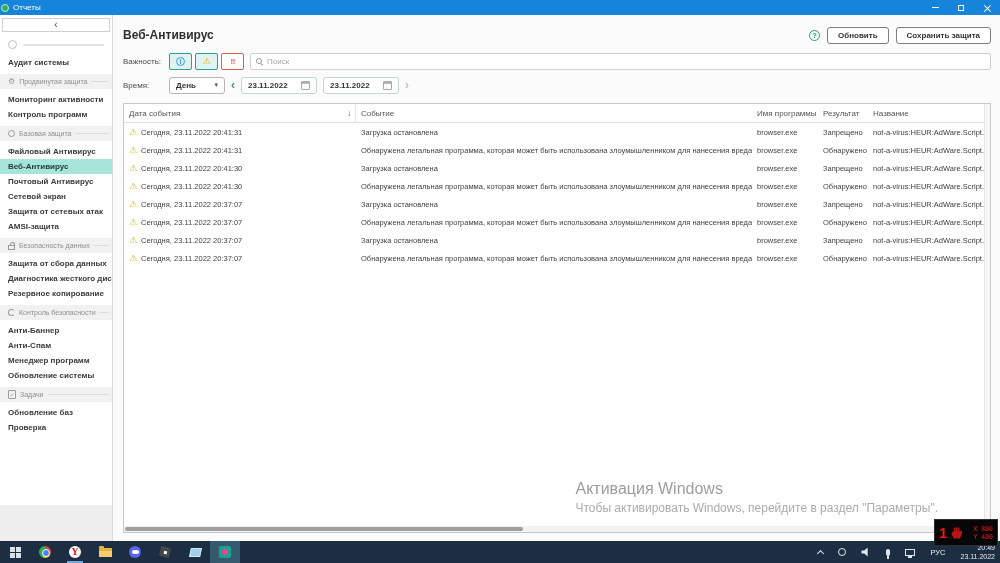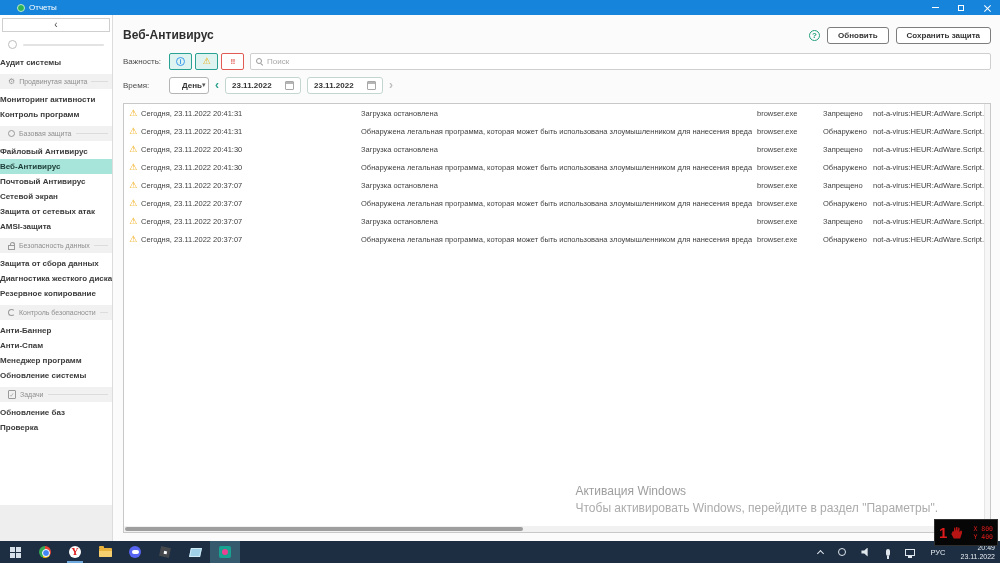--- a/index.html
+++ b/index.html
@@ -1,41 +1,41 @@
 <!DOCTYPE html>
 <html><head>
 <meta charset="utf-8">
 <style>
   * { margin:0; padding:0; box-sizing:border-box; }
   body { font-family:"Liberation Sans","DejaVu Sans",sans-serif; background:#000; }
   .screen { position:relative; width:1000px; height:563px; overflow:hidden; background:#fbfbfb; }
 
   
-  .titlebar { height:15px; background:#1584da; display:flex; align-items:center; padding-left:17px; gap:4px; }
+  .titlebar { height:15px; background:#1584da; display:flex; align-items:center; padding-left:1px; gap:4px; }
   .app-dot { width:8px; height:8px; border-radius:50%; background:#2eb457; border:1px solid #bfe8cc; }
   .titlebar .t-title { color:#fff; font-size:8px; }
   .win-controls { margin-left:auto; display:flex; height:100%; }
   .win-btn { width:26px; height:100%; display:flex; align-items:center; justify-content:center; }
   .min-bar { width:7px; height:1px; background:#fff; }
   .max-box { width:6px; height:6px; border:1px solid #fff; }
   .close-x { position:relative; width:7px; height:7px; }
   .close-x::before,.close-x::after { content:''; position:absolute; left:3px; top:0; width:1px; height:9px; background:#fff; }
   .close-x::before { transform:rotate(45deg);} .close-x::after{ transform:rotate(-45deg);}
 
   
   .app { display:flex; height:526px; }
   .sidebar { position:relative; width:113px; background:#fff; border-right:1px solid #dcdcdc; flex-shrink:0; }
   .content { position:relative; flex:1; display:flex; flex-direction:column; padding:0 9px 0 10px; background:#fbfbfb; }
 
   
   .back-btn { margin:3px 2px 4px 2px; height:14px; border:1px solid #cfcfcf; background:#fff; display:flex; align-items:center; justify-content:center; color:#4a4a4a; font-size:10px; line-height:12px; }
   .skeleton { display:flex; align-items:center; gap:6px; padding:4px 8px 6px 8px; }
   .skel-circle { width:9px; height:9px; border:1.3px solid #bdbdbd; border-radius:50%; flex-shrink:0; }
   .skel-line { flex:1; height:2px; background:#e3e3e3; border-radius:1px; }
-  .side-item { height:15px; line-height:15px; font-size:8px; font-weight:600; color:#3b3b3b; white-space:nowrap; overflow:hidden; cursor:default; }
+  .side-item { height:15px; line-height:15px; padding-left:8px; font-size:8px; font-weight:600; color:#3b3b3b; white-space:nowrap; overflow:hidden; cursor:default; }
   .side-item.selected { background:#a7e5da; color:#1c3b36; font-weight:700; }
   .side-section { height:15px; margin:4px 0 3px 0; background:#f1f1f1; display:flex; align-items:center; gap:4px; padding:0 4px 0 8px; color:#8f8f8f; font-size:7px; white-space:nowrap; }
   .sec-line { flex:1; height:1px; background:#dcdcdc; min-width:4px; }
   .gear-icon { font-size:8px; color:#9a9a9a; line-height:8px; }
   .circle-icon { width:7px; height:7px; border:1px solid #9a9a9a; border-radius:50%; flex-shrink:0; }
   .sync-icon { width:7px; height:7px; border:1px solid #9a9a9a; border-right-color:transparent; border-radius:50%; flex-shrink:0; }
   .lock-icon { position:relative; width:7px; height:5px; border:1px solid #9a9a9a; margin-top:3px; flex-shrink:0; }
   .lock-icon::before { content:''; position:absolute; top:-4px; left:1px; width:3px; height:3px; border:1px solid #9a9a9a; border-bottom:none; border-radius:3px 3px 0 0; }
   .tasks-icon { width:8px; height:9px; border:1px solid #9a9a9a; border-radius:1px; font-size:6px; color:#9a9a9a; line-height:8px; text-align:center; flex-shrink:0; }
   .sidebar-filler { position:absolute; bottom:0; left:0; right:0; height:36px; background:#eeeeee; }
@@ -56,21 +56,21 @@
   .imp-btn.critical { border-color:#e05c55; }
   .info-glyph { width:9px; height:9px; border:1px solid #3d9bec; border-radius:50%; color:#3d9bec; font-size:7px; line-height:8px; text-align:center; font-weight:700; }
   .warn-glyph { color:#f0a500; font-size:9px; line-height:9px; }
   .crit-glyph { color:#e05c55; font-size:8px; line-height:9px; font-weight:700; letter-spacing:-1px; }
   .search-box { flex:1; height:17px; border:1px solid #cfcfcf; border-radius:2px; background:#fff; display:flex; align-items:center; padding:0 5px; gap:4px; }
   .mag-icon { position:relative; width:7px; height:7px; flex-shrink:0; }
   .mag-icon::before { content:''; position:absolute; top:0; left:0; width:4px; height:4px; border:1px solid #9a9a9a; border-radius:50%; }
   .mag-icon::after { content:''; position:absolute; left:5px; top:5px; width:3px; height:1px; background:#9a9a9a; transform:rotate(45deg); transform-origin:0 0; }
   .search-box input { border:none; outline:none; flex:1; font-size:8px; color:#444; font-family:inherit; background:transparent; }
   .search-box input::placeholder { color:#a8a8a8; }
-  .dropdown { width:40px; height:17px; border:1px solid #b5b5b5; border-radius:3px; background:#fff; display:flex; align-items:center; justify-content:space-between; padding:0 12px; font-size:8px; font-weight:700; color:#333; }
+  .dropdown { width:56px; height:17px; border:1px solid #b5b5b5; border-radius:3px; background:#fff; display:flex; align-items:center; justify-content:space-between; padding:0 6px; font-size:8px; font-weight:700; color:#333; }
   .dd-caret { font-size:7px; color:#555; }
   .nav-arrow { font-size:12px; line-height:14px; font-weight:700; }
   .nav-arrow.prev { color:#27a08c; }
   .nav-arrow.next { color:#bdbdbd; }
   .date-box { width:76px; height:17px; border:1px solid #c4d6d0; border-radius:3px; background:#fff; display:flex; align-items:center; justify-content:space-between; padding:0 6px; font-size:8px; font-weight:700; color:#333; }
   .cal-icon { position:relative; width:9px; height:9px; border:1px solid #a8a8a8; border-radius:1px; background:#fff; }
   .cal-icon::before { content:''; position:absolute; top:0; left:0; right:0; height:2px; background:#b5b5b5; }
 
   
   .table { position:relative; flex:1; margin-top:9px; margin-bottom:8px; background:#fff; border:1px solid #c8c8c8; overflow:hidden; }
@@ -81,21 +81,21 @@
   .sort-arrow { font-size:8px; color:#444; }
   .trow { height:18px; }
   .td { display:flex; align-items:center; font-size:7.5px; color:#3f3f3f; padding-left:5px; white-space:nowrap; overflow:hidden; }
   .row-warn { font-size:9px; color:#f0a500; margin-right:4px; line-height:9px; flex-shrink:0; }
   .vtrack { position:absolute; top:0; bottom:7px; right:0; width:6px; border-left:1px solid #e6e6e6; background:#f7f7f7; }
   .htrack { position:absolute; left:0; right:7px; bottom:0; height:6px; background:#f1f1f1; }
   .hthumb { position:absolute; left:1px; top:1px; width:398px; height:4px; background:#9e9e9e; border-radius:2px; }
 
   
   .watermark { position:absolute; right:62px; bottom:26px; color:#a0a0a0; pointer-events:none; }
-  .wm1 { font-size:12px; color:#9d9d9d; }
+  .wm1 { font-size:16px; color:#9d9d9d; }
   .wm2 { font-size:12px; color:#ababab; margin-top:3px; }
 
   
   .overlay-box { position:absolute; right:2px; bottom:17px; width:64px; height:27px; background:#060606; border:1px solid #2e2e2e; display:flex; align-items:center; padding:0 4px; gap:4px; z-index:30; }
   .ov-count { color:#e01b1b; font-size:15px; font-weight:700; line-height:27px; }
   .ov-hand { width:11px; height:12px; background:#b81414; clip-path:polygon(0% 62%,14% 38%,24% 42%,24% 12%,34% 6%,39% 40%,45% 0%,55% 0%,58% 40%,65% 6%,75% 12%,73% 46%,90% 32%,100% 46%,80% 100%,22% 100%); }
   .ov-xy { margin-left:auto; text-align:right; color:#e01b1b; font-size:6.5px; line-height:8px; font-family:"DejaVu Sans Mono",monospace; }
 
   
   .taskbar { position:absolute; left:0; right:0; bottom:0; height:22px; background:#1d2d42; display:flex; align-items:center; z-index:20; }
@@ -246,20 +246,30 @@
           <span class="cal-icon"></span>
         </div>
         <div class="date-box">
           <span>23.11.2022</span>
           <span class="cal-icon"></span>
         </div>
         <span class="nav-arrow next">›</span>
       </div>
 
       <div class="table">
+        <div class="tgrid thead">
+          <div class="th first">
+            <span>Дата события</span>
+            <span class="sort-arrow">↓</span>
+          </div>
+          <div class="th">Событие</div>
+          <div class="th">Имя программы</div>
+          <div class="th">Результат</div>
+          <div class="th">Название</div>
+        </div>
         <div>
             <div class="tgrid trow">
               <div class="td ">
                 <span class="row-warn">⚠</span>
                 <span>Сегодня, 23.11.2022 20:41:31</span>
               </div>
               <div class="td ">Загрузка остановлена</div>
               <div class="td ">browser.exe</div>
               <div class="td ">Запрещено</div>
               <div class="td ">not-a-virus:HEUR:AdWare.Script.Open</div>

